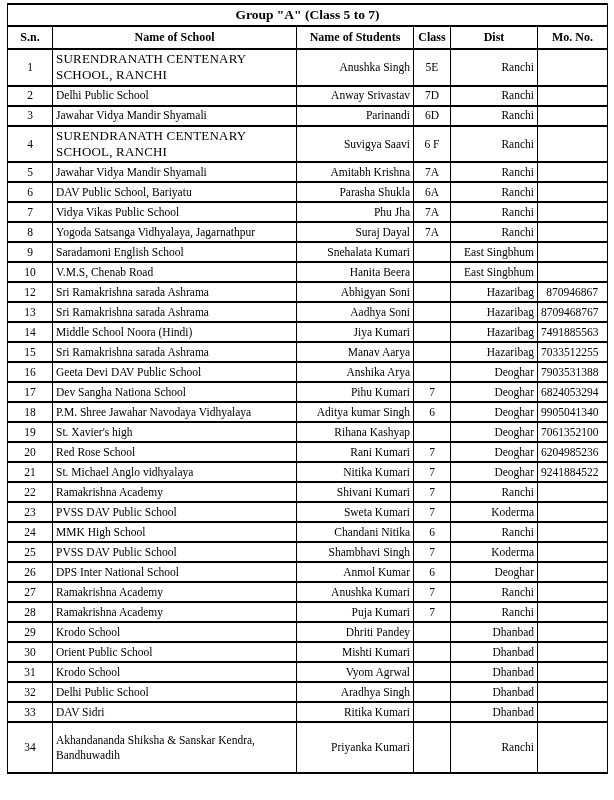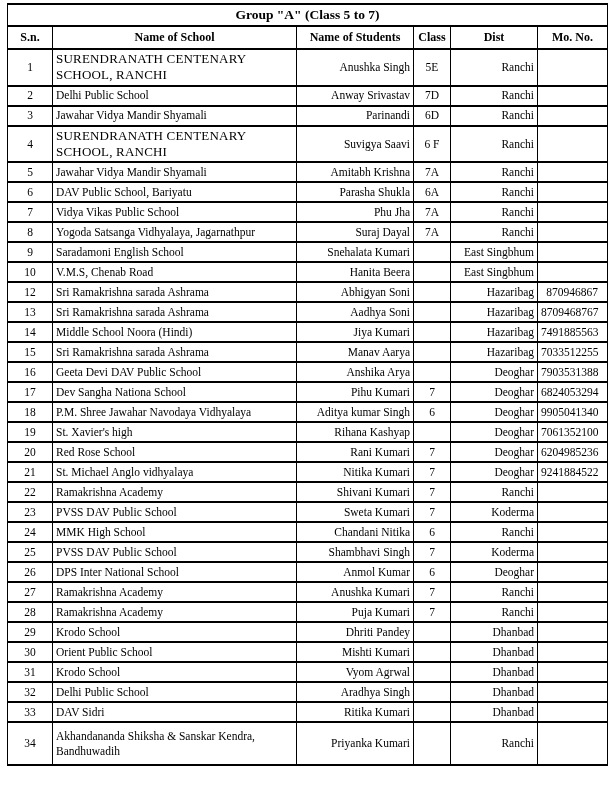--- a/index.html
+++ b/index.html
@@ -48,21 +48,21 @@
     font-weight: bold;
     font-size: 12px;
   }
   tr.data-row {
     height: 20px;
   }
   tr.data-row.tall {
     height: 33px;
   }
   tr.data-row.tall2 {
-    height: 43px;
+    height: 51px;
   }
   td.c-sn      { text-align: center; }
   td.c-school  { text-align: left; }
   td.c-school.smallcaps { font-size: 13px; letter-spacing: 0.2px; }
   td.c-student { text-align: right; }
   td.c-class   { text-align: center; }
   td.c-dist    { text-align: right; }
   td.c-mobile  { text-align: right; padding-right: 9px; }
 </style>
 </head>

